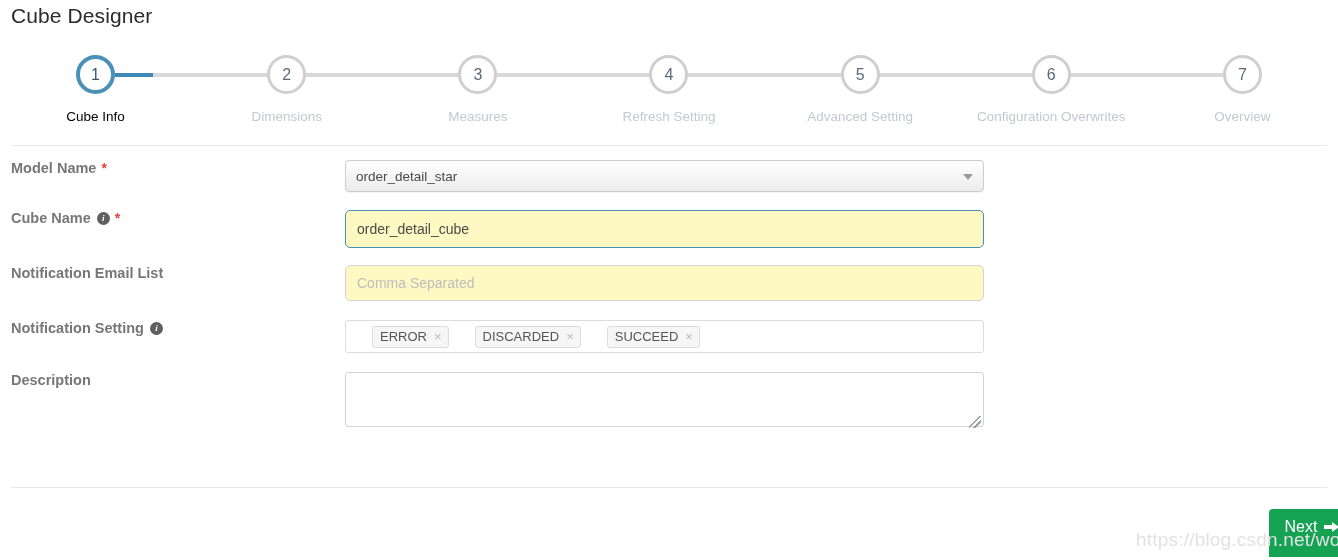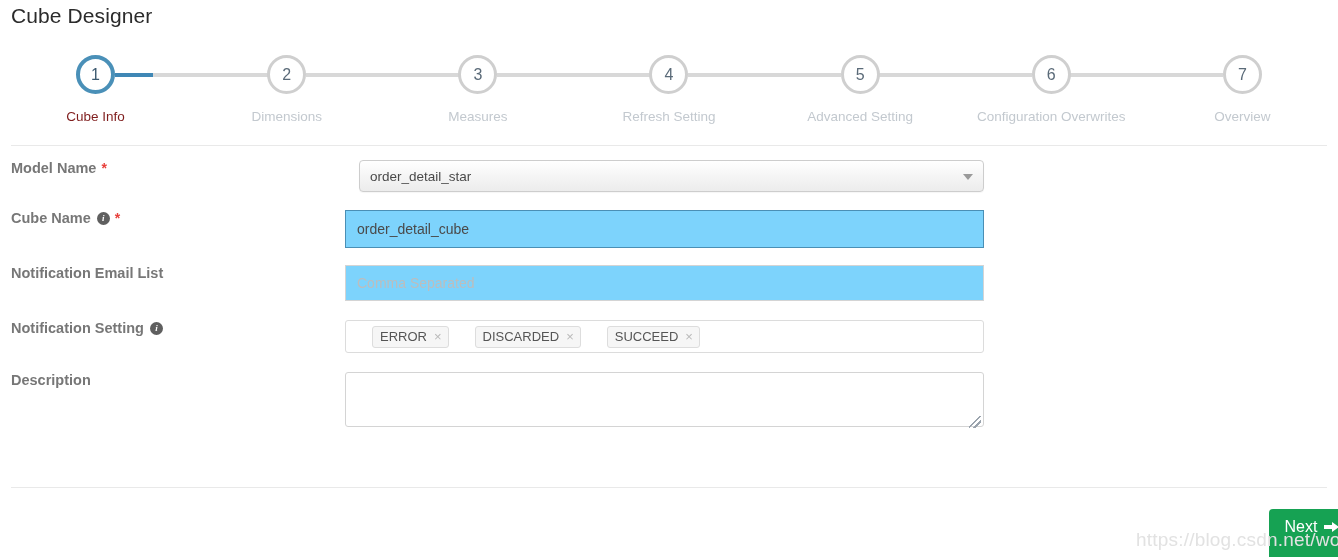--- a/index.html
+++ b/index.html
@@ -60,21 +60,21 @@
     border-width: 4px;
     color: #3d5a70;
   }
   .step-label {
     margin-top: 15px;
     font-size: 13.5px;
     color: #c3c9cf;
     white-space: nowrap;
   }
   .step.active .step-label {
-    color: #7f1d1d;
+    color: #000000;
   }
   .connector {
     position: absolute;
     top: 18px;
     height: 4px;
     background: #d8d8d8;
     z-index: 1;
   }
   .connector.left  { right: 50%; margin-right: 19px; width: 60%; }
   .connector.right { left: 50%;  margin-left: 19px;  width: 60%; }
@@ -139,39 +139,38 @@
     height: 32px;
     border: 1px solid #cdcdcd;
     border-radius: 4px;
     background: linear-gradient(to bottom, #ffffff 0%, #f4f4f4 55%, #ececec 100%);
     display: flex;
     align-items: center;
     padding: 0 26px 0 10px;
     font-size: 13.5px;
     color: #4a4a4a;
     box-shadow: 0 1px 1px rgba(0,0,0,0.04);
-    margin-left: 14px;
   }
   .caret {
     position: absolute;
     right: 10px; top: 50%;
     margin-top: -2px;
     width: 0; height: 0;
     border-left: 5px solid transparent;
     border-right: 5px solid transparent;
     border-top: 6px solid #9a9a9a;
   }
 
   
   .text-input {
     width: 100%;
     height: 36px;
     border: 1px solid #d4d4d4;
-    border-radius: 0;
-    background: #7dd3fc;
+    border-radius: 5px;
+    background: #fef9c3;
     padding: 0 11px;
     font-size: 14px;
     color: #4a4a4a;
     font-family: "Liberation Sans", sans-serif;
     outline: none;
   }
   .text-input.focused {
     border: 1px solid #4a8fb5;
     height: 38px;
   }

